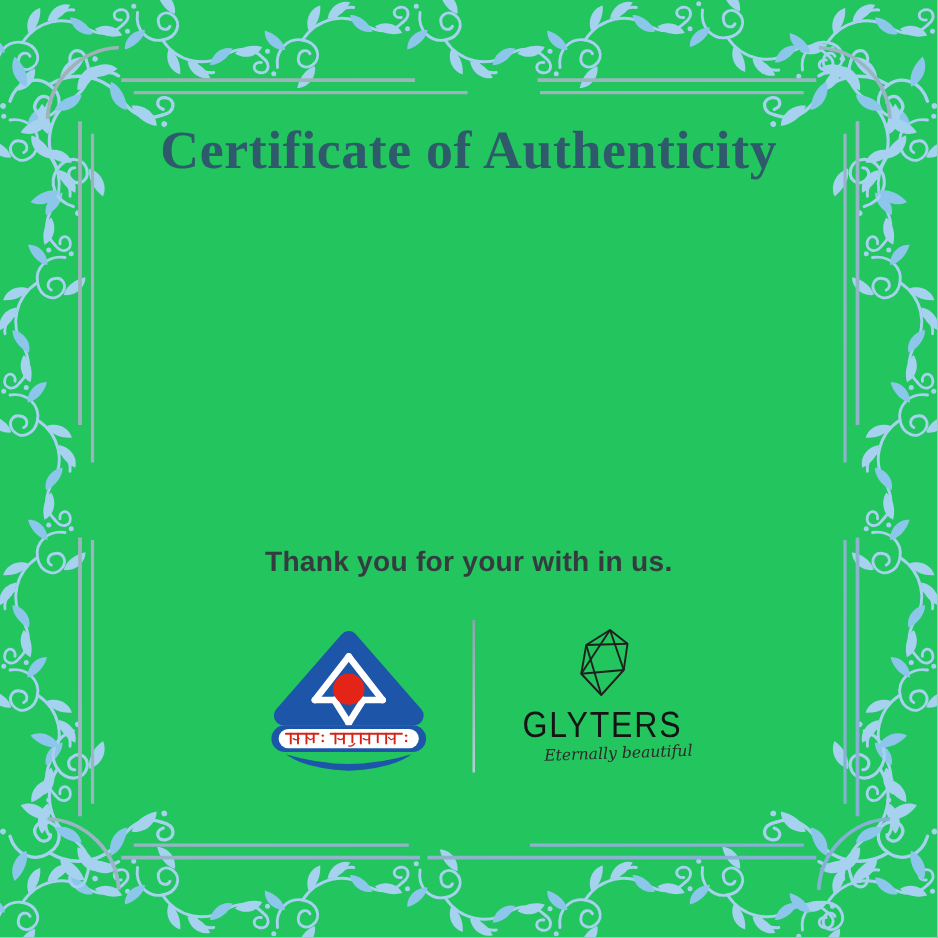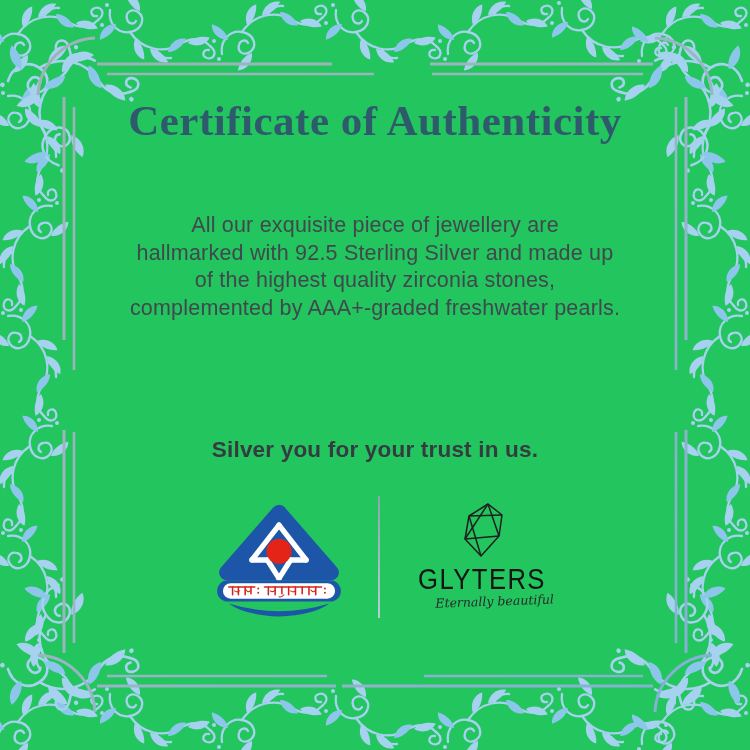--- a/index.html
+++ b/index.html
@@ -125,27 +125,23 @@
         <path d="M107,74 H374 M432,74 H643"></path>
         <path d="M107,676 H327 M424,676 H643"></path>
         <path d="M74,107 V370 M74,432 V643"></path>
         <path d="M676,107 V370 M676,432 V643"></path>
       </g>
     </g>
   </svg>
 
   <div class="txt title">Certificate of Authenticity</div>
 
-  <div class="txt para p1">All our exquisite piece of jewellery are
-hallmarked with 92.5 Sterling Silver and made up
-of the highest quality zirconia stones,
-complemented by AAA+-graded freshwater pearls.</div>
 
 
-  <div class="txt thanks">Silver you for your trust in us.</div>
+  <div class="txt thanks">Thank you for your with in us.</div>
 
   <div class="logos">
 
     <svg class="bis" viewBox="0 0 136 120">
 
       <path d="M68,12 L122,74 L14,74 Z" fill="#1d56a8" stroke="#1d56a8" stroke-width="16" stroke-linejoin="round"></path>
 
       <g stroke="#ffffff" stroke-width="5.5" fill="none" stroke-linecap="round" stroke-linejoin="round">
         <path d="M68,25 L40,61"></path>
         <path d="M68,25 L96,61"></path>

